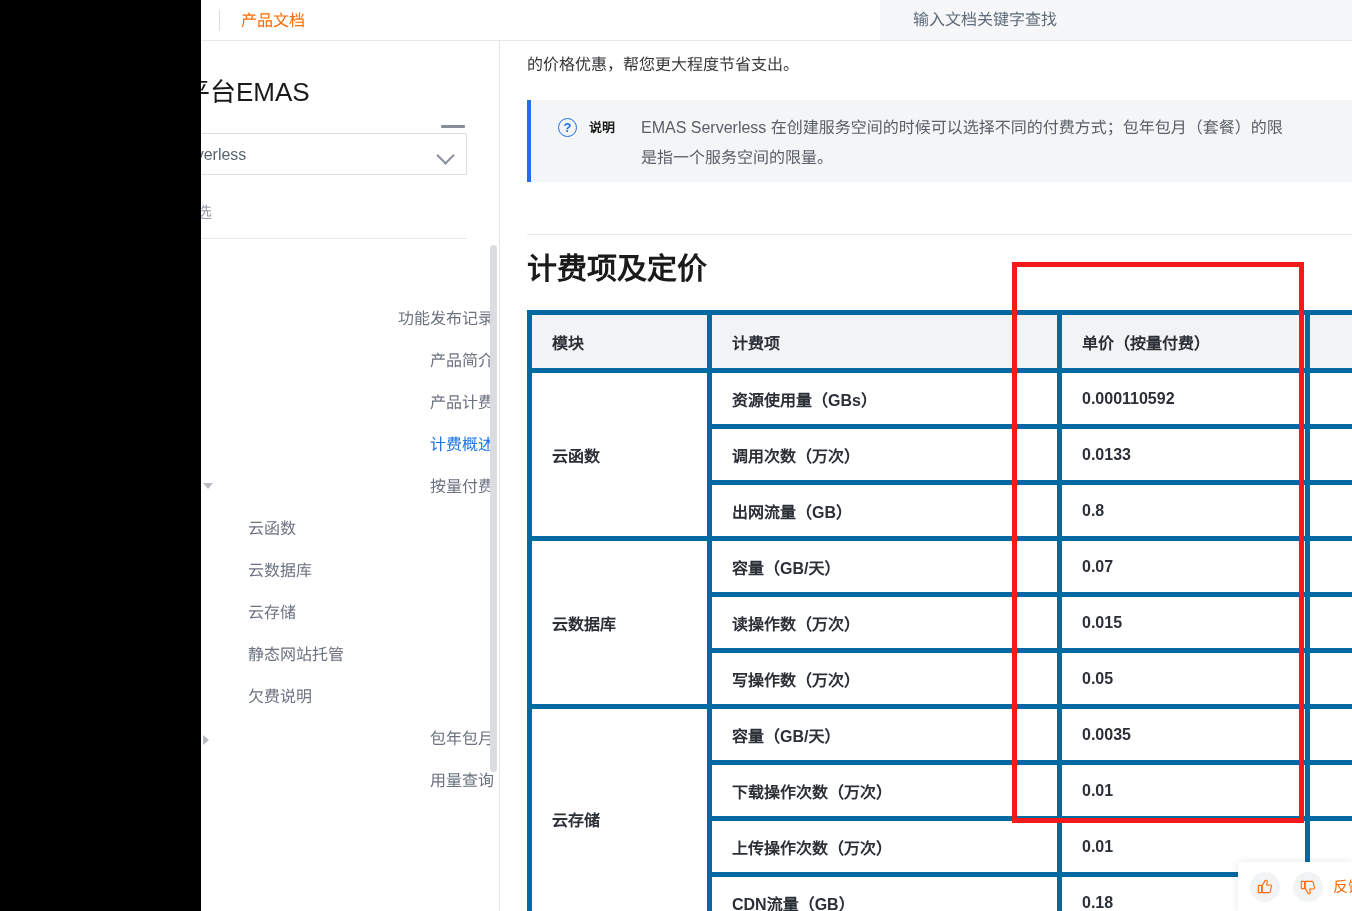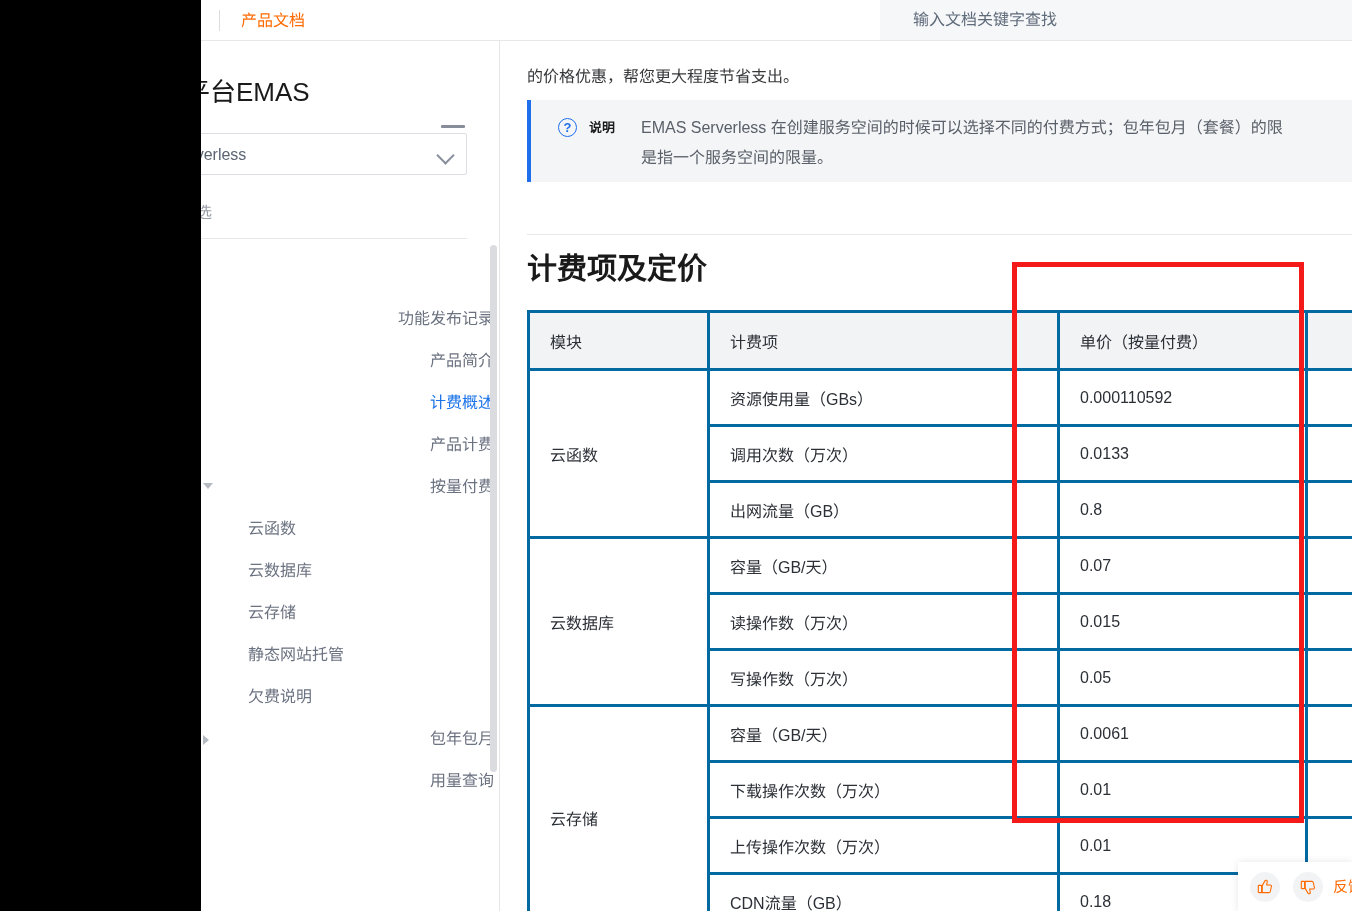--- a/index.html
+++ b/index.html
@@ -211,21 +211,21 @@
   #content {
     position: absolute;
     left: 500px; top: 41px;
     width: 852px;
     height: 870px;
     background: #ffffff;
     overflow: hidden;
   }
   #para-tail {
     position: absolute;
-    left: 27px; top: 22px;
+    left: 27px; top: 10px;
     font-size: 16px;
     line-height: 28px;
     color: #37383a;
     white-space: nowrap;
   }
 
   #notebox {
     position: absolute;
     left: 27px; top: 59px;
     width: 860px;
@@ -291,27 +291,27 @@
   
   #ptable {
     position: absolute;
     left: 27px; top: 269px;
     width: 860px;
     border-collapse: collapse;
     table-layout: fixed;
     font-size: 16px;
   }
   #ptable th, #ptable td {
-    border: 3px solid #0369a1;
+    border: 5px solid #0369a1;
     padding: 0 0 0 20px;
     height: 56px;
     text-align: left;
     vertical-align: middle;
     color: #2b2f36;
-    font-weight: normal;
+    font-weight: bold;
     white-space: nowrap;
     overflow: hidden;
   }
   #ptable thead th {
     background: #f2f3f5;
     height: 58px;
     color: #2b2f36;
   }
   #ptable col.c1 { width: 180px; }
   #ptable col.c2 { width: 350px; }
@@ -390,22 +390,22 @@
     </div>
 
     <div id="filter-wrap">
       <input id="filter-input" type="text" placeholder="目录中筛选" style="">
     </div>
 
     <div id="navlist">
         <div class="nav-item lvl0"><span>产品概述</span></div>
         <div class="nav-item lvl1"><span>功能发布记录</span></div>
         <div class="nav-item lvl1"><span>产品简介</span></div>
+        <div class="nav-item lvl1"><span>产品计费</span></div>
         <div class="nav-item lvl1 active"><span>计费概述</span></div>
-        <div class="nav-item lvl1"><span>产品计费</span></div>
         <div class="nav-item lvl1"><span class="tri down"></span><span>按量付费</span></div>
         <div class="nav-item lvl2"><span>云函数</span></div>
         <div class="nav-item lvl2"><span>云数据库</span></div>
         <div class="nav-item lvl2"><span>云存储</span></div>
         <div class="nav-item lvl2"><span>静态网站托管</span></div>
         <div class="nav-item lvl2"><span>欠费说明</span></div>
         <div class="nav-item lvl1"><span class="tri right"></span><span>包年包月</span></div>
         <div class="nav-item lvl1"><span>用量查询</span></div>
       </div>
   </div>
@@ -472,21 +472,21 @@
             <td></td>
           </tr>
           <tr>
             <td>写操作数（万次）</td>
             <td>0.05</td>
             <td></td>
           </tr>
           <tr>
             <td class="mod" rowspan="4">云存储</td>
             <td>容量（GB/天）</td>
-            <td>0.0061</td>
+            <td>0.0035</td>
             <td></td>
           </tr>
           <tr>
             <td>下载操作次数（万次）</td>
             <td>0.01</td>
             <td></td>
           </tr>
           <tr>
             <td>上传操作次数（万次）</td>
             <td>0.01</td>

